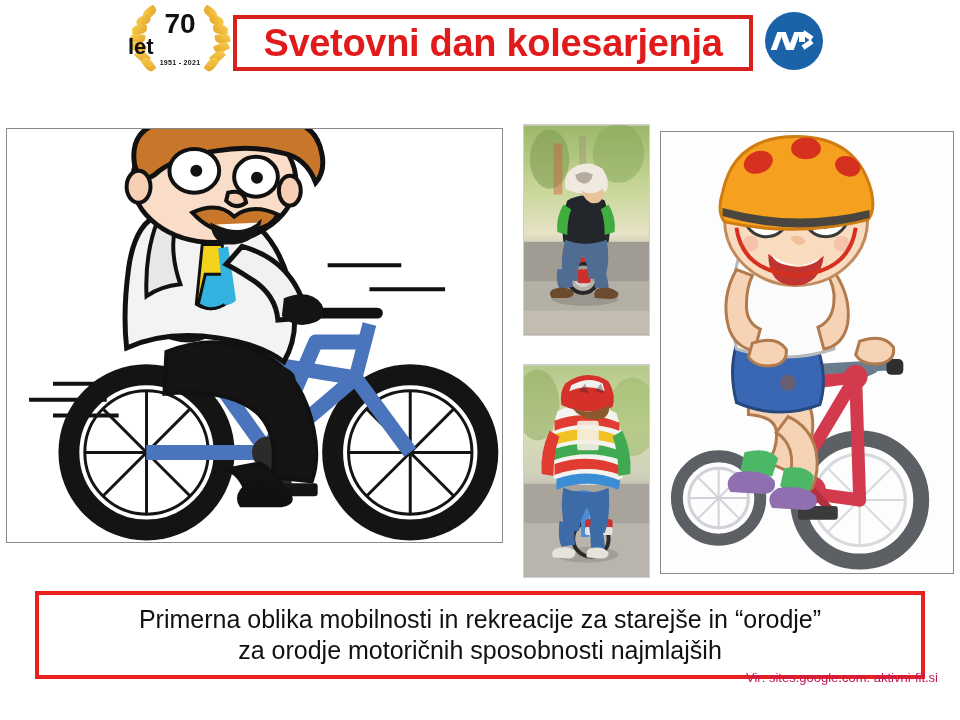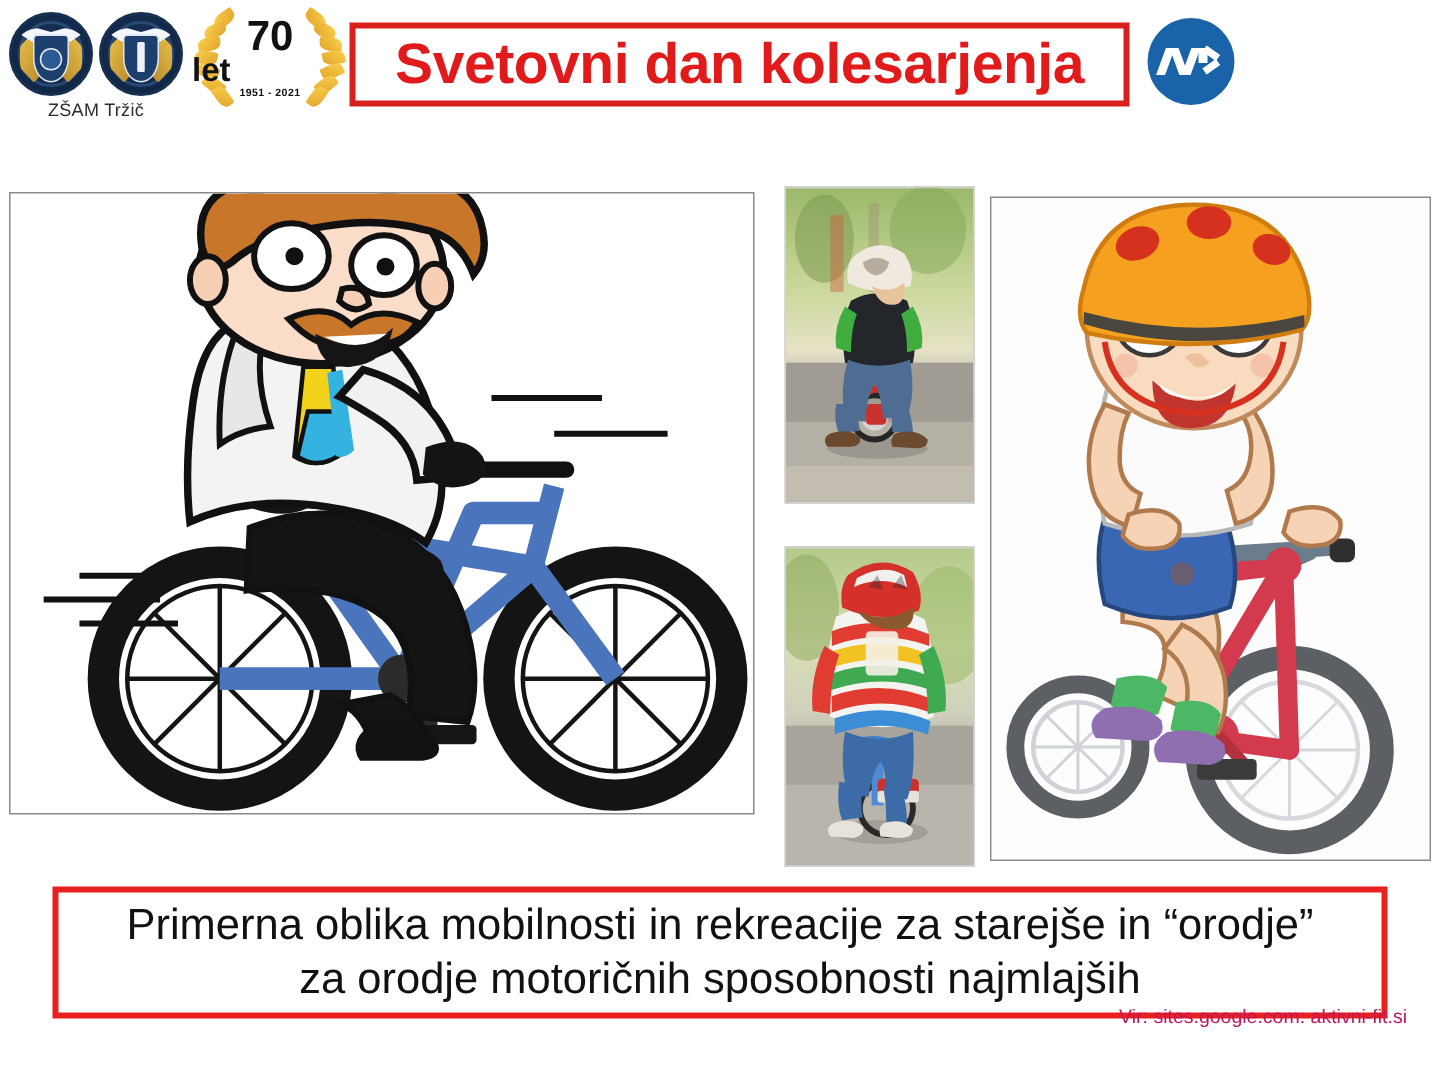--- a/index.html
+++ b/index.html
@@ -74,52 +74,31 @@
     background:#cfd5cd;border:1px solid #d0d0d0;box-sizing:border-box;overflow:hidden;}
   .panel-photo2{position:absolute;left:523px;top:364px;width:127px;height:214px;
     background:#cfd5cd;border:1px solid #d0d0d0;box-sizing:border-box;overflow:hidden;}
   .panel-right{position:absolute;left:660px;top:131px;width:294px;height:443px;
     background:#fdfdfd;border:1px solid #8a8a8a;box-sizing:border-box;overflow:hidden;}
 
   
   .caption-box{position:absolute;left:35px;top:591px;width:890px;height:88px;
     border:4px solid #e8211e;background:#fff;box-sizing:border-box;
     display:flex;flex-direction:column;align-items:center;justify-content:center;}
-  .caption-line{font-size:29px;color:#111;line-height:1.25;white-space:nowrap;}
+  .caption-line{font-size:25px;color:#111;line-height:1.25;white-space:nowrap;}
   .source{position:absolute;right:22px;top:670px;font-size:13px;color:#be185d;}
 
   
   svg{display:block;}
 </style>
 </head>
 <body>
 
 <div class="slide">
 
-  <div class="logo-zsam-wrap">
-    <div class="zsam-badge b1">
-      <div class="ring"></div>
-      <div class="laurel-l"></div>
-      <div class="laurel-r"></div>
-      <div class="wings"></div>
-      <div class="crest">
-        <div class="crest-disc"></div>
-      </div>
-    </div>
-    <div class="zsam-badge b2">
-      <div class="ring"></div>
-      <div class="laurel-l"></div>
-      <div class="laurel-r"></div>
-      <div class="wings"></div>
-      <div class="crest">
-        <div class="crest-mark"></div>
-      </div>
-    </div>
-    <div class="zsam-label">ZŠAM Tržič</div>
-  </div>
 
   <div class="anniv">
     <div class="wreath-l">
       <div class="leaf" style="left:12px;top:0px;transform:rotate(-35deg)"></div>
       <div class="leaf" style="left:6px;top:8px;transform:rotate(-20deg)"></div>
       <div class="leaf" style="left:2px;top:17px;transform:rotate(-5deg)"></div>
       <div class="leaf" style="left:0px;top:26px;transform:rotate(10deg)"></div>
       <div class="leaf" style="left:1px;top:35px;transform:rotate(25deg)"></div>
       <div class="leaf" style="left:5px;top:44px;transform:rotate(40deg)"></div>
       <div class="leaf" style="left:11px;top:52px;transform:rotate(55deg)"></div>

